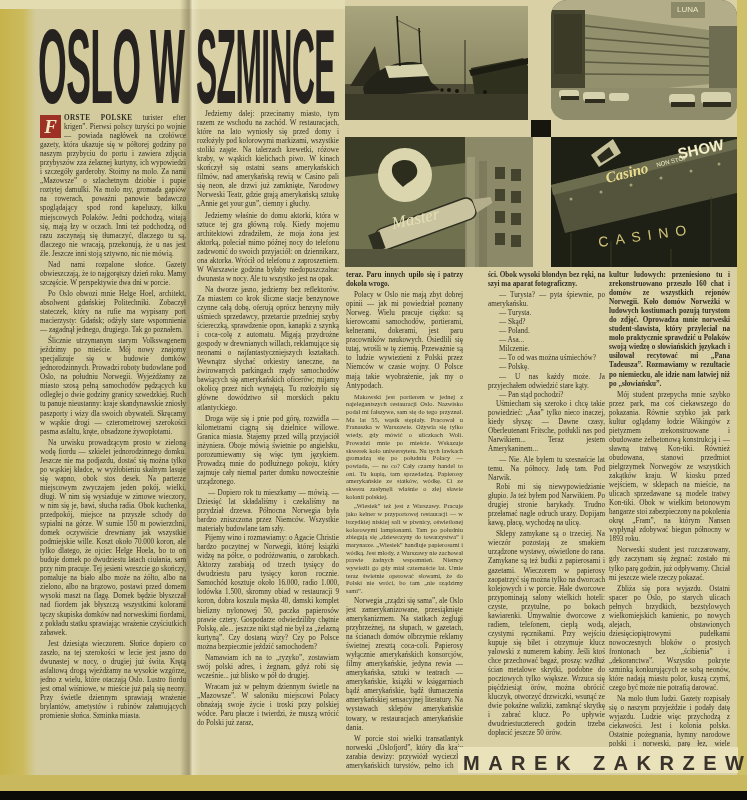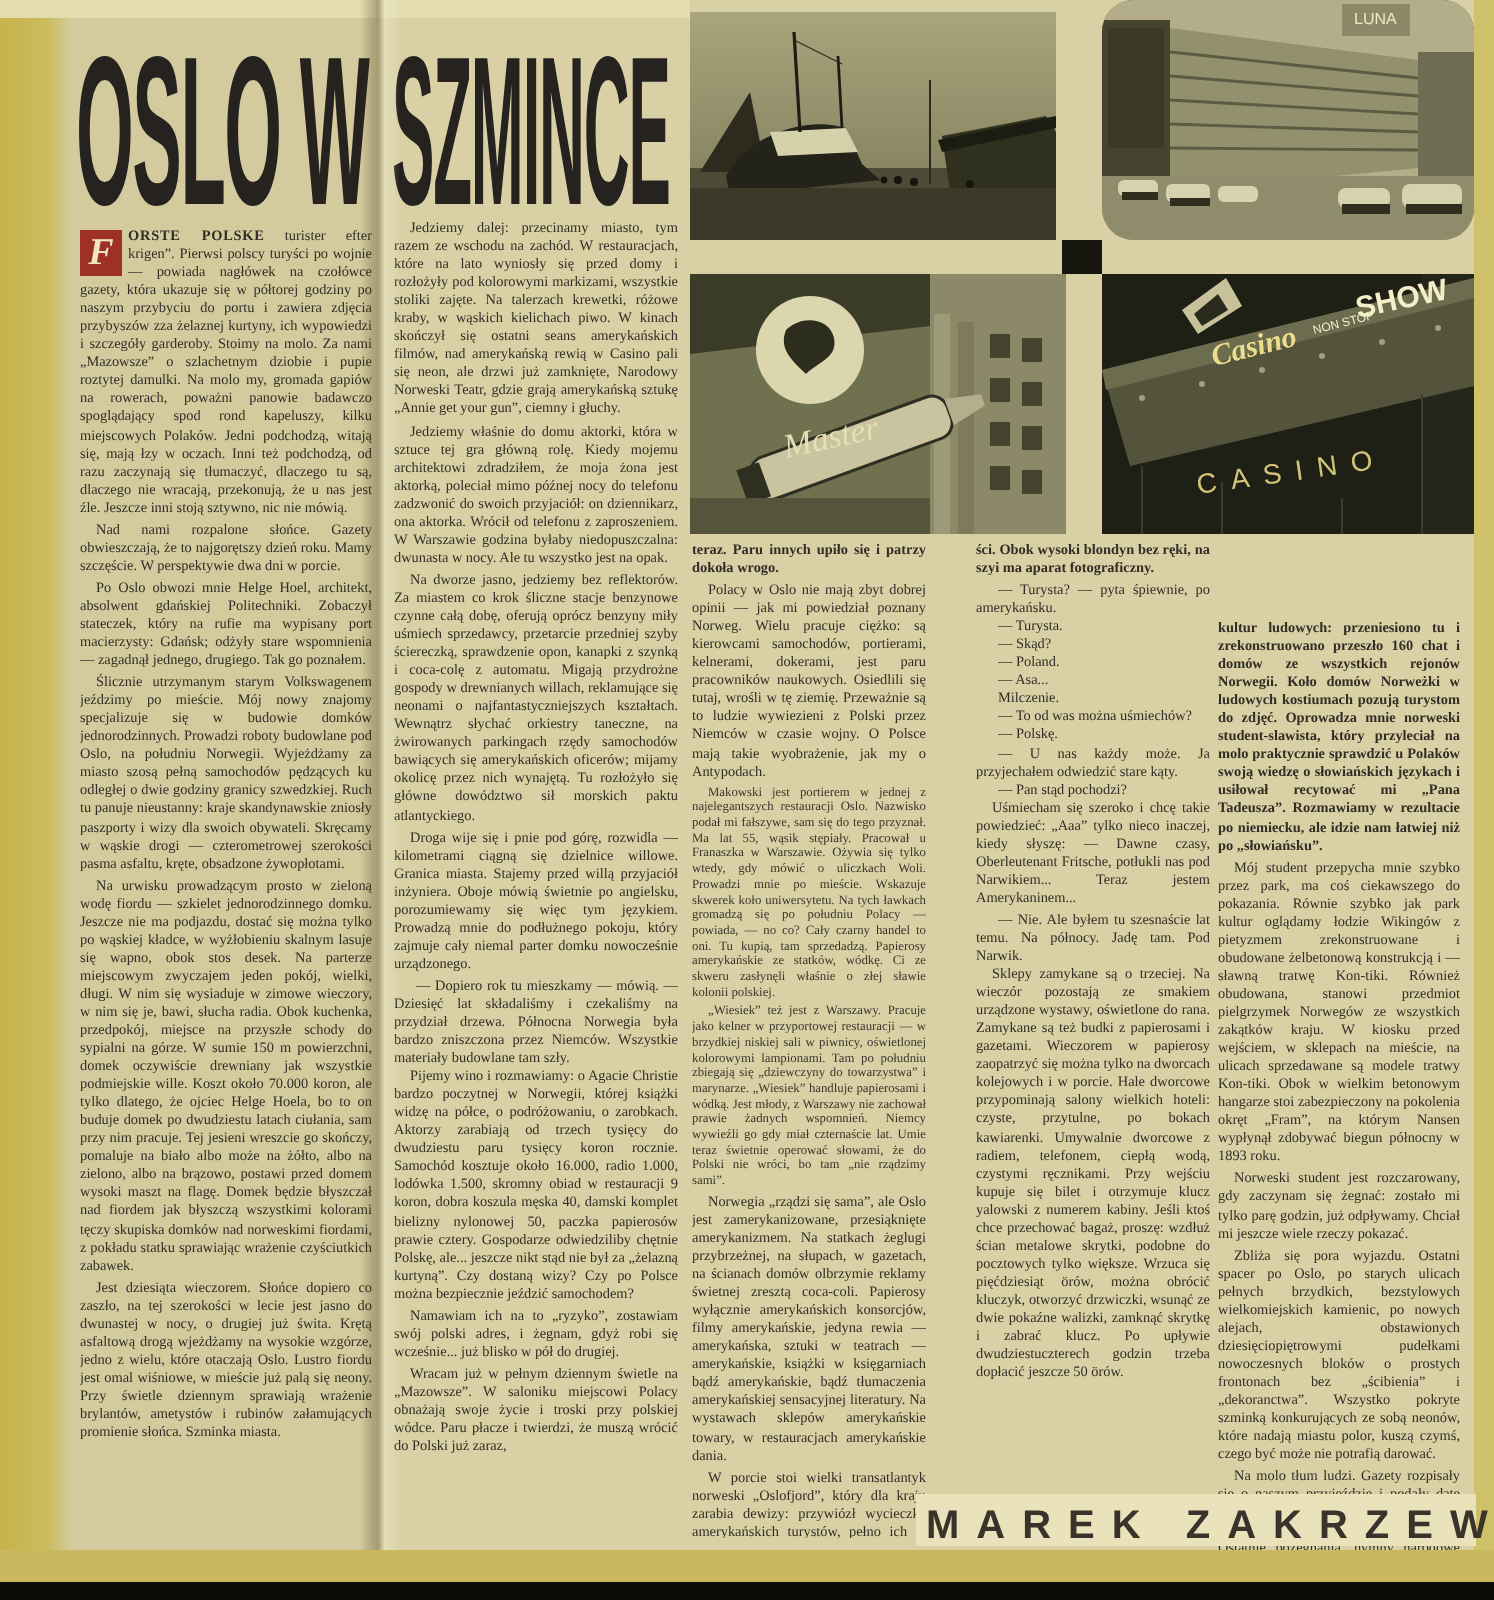--- a/index.html
+++ b/index.html
@@ -23,21 +23,21 @@
   #title-oslo{left:38px;top:26px;transform:scaleX(.35);}
   #title-szmince{left:196px;top:26px;transform:scaleX(.30);}
 
   
   .col{position:absolute;overflow:hidden;color:#322e26;font-size:7.2px;line-height:9.05px;
        text-align:justify;}
   #col1{left:40px;top:114px;width:146px;height:660px;}
   #col2{left:197px;top:110px;width:142px;height:660px;}
   #col3{left:346px;top:271px;width:117px;height:498px;}
   #col4{left:488px;top:271px;width:117px;height:478px;}
-  #col5{left:609px;top:271px;width:121px;height:478px;margin-top:39px;}
+  #col5{left:609px;top:271px;width:121px;height:478px;}
   .para{margin:0 0 2px 0;text-indent:8px;}
   .para.cont{text-indent:0;font-weight:bold;}
   .para.dialog{text-indent:11px;margin-bottom:0;}
   .para.small{font-size:6.4px;line-height:7.7px;color:#3a362c;}
   .dropcap{float:left;width:21px;height:23px;margin:1px 3px 0 0;background:#9e3126;
            color:#f0e6c2;font-style:italic;font-weight:bold;font-size:19px;line-height:23px;
            text-align:center;font-family:"Liberation Serif",serif;}
   .lead{text-indent:0;}
   .lead b{letter-spacing:.4px;}
 
@@ -224,20 +224,21 @@
       <p class="para dialog">— Skąd?</p>
       <p class="para dialog">— Poland.</p>
       <p class="para dialog">— Asa...</p>
       <p class="para dialog">Milczenie.</p>
       <p class="para dialog">— To od was można uśmiechów?</p>
       <p class="para dialog">— Polskę.</p>
       <p class="para dialog">— U nas każdy może. Ja przyjechałem odwiedzić stare kąty.</p>
       <p class="para dialog">— Pan stąd pochodzi?</p>
       <p class="para">Uśmiecham się szeroko i chcę takie powiedzieć: „Aaa” tylko nieco inaczej, kiedy słyszę: — Dawne czasy, Oberleutenant Fritsche, potłukli nas pod Narwikiem... Teraz jestem Amerykaninem...</p>
       <p class="para dialog">— Nie. Ale byłem tu szesnaście lat temu. Na północy. Jadę tam. Pod Narwik.</p>
+      <p class="para">Robi mi się niewypowiedzianie głupio. Ja też byłem pod Narwikiem. Po drugiej stronie barykady. Trudno przełamać nagle odruch urazy. Dopijam kawę, płacę, wychodzę na ulicę.</p>
       <p class="para">Sklepy zamykane są o trzeciej. Na wieczór pozostają ze smakiem urządzone wystawy, oświetlone do rana. Zamykane są też budki z papierosami i gazetami. Wieczorem w papierosy zaopatrzyć się można tylko na dworcach kolejowych i w porcie. Hale dworcowe przypominają salony wielkich hoteli: czyste, przytulne, po bokach kawiarenki. Umywalnie dworcowe z radiem, telefonem, ciepłą wodą, czystymi ręcznikami. Przy wejściu kupuje się bilet i otrzymuje klucz yalowski z numerem kabiny. Jeśli ktoś chce przechować bagaż, proszę: wzdłuż ścian metalowe skrytki, podobne do pocztowych tylko większe. Wrzuca się pięćdziesiąt örów, można obrócić kluczyk, otworzyć drzwiczki, wsunąć ze dwie pokaźne walizki, zamknąć skrytkę i zabrać klucz. Po upływie dwudziestuczterech godzin trzeba dopłacić jeszcze 50 örów.</p>
     </div>
   <div class="col" id="col5">
       <p class="para cont">kultur ludowych: przeniesiono tu i zrekonstruowano przeszło 160 chat i domów ze wszystkich rejonów Norwegii. Koło domów Norweżki w ludowych kostiumach pozują turystom do zdjęć. Oprowadza mnie norweski student-slawista, który przyleciał na molo praktycznie sprawdzić u Polaków swoją wiedzę o słowiańskich językach i usiłował recytować mi „Pana Tadeusza”. Rozmawiamy w rezultacie po niemiecku, ale idzie nam łatwiej niż po „słowiańsku”.</p>
       <p class="para">Mój student przepycha mnie szybko przez park, ma coś ciekawszego do pokazania. Równie szybko jak park kultur oglądamy łodzie Wikingów z pietyzmem zrekonstruowane i obudowane żelbetonową konstrukcją i — sławną tratwę Kon-tiki. Również obudowana, stanowi przedmiot pielgrzymek Norwegów ze wszystkich zakątków kraju. W kiosku przed wejściem, w sklepach na mieście, na ulicach sprzedawane są modele tratwy Kon-tiki. Obok w wielkim betonowym hangarze stoi zabezpieczony na pokolenia okręt „Fram”, na którym Nansen wypłynął zdobywać biegun północny w 1893 roku.</p>
       <p class="para">Norweski student jest rozczarowany, gdy zaczynam się żegnać: zostało mi tylko parę godzin, już odpływamy. Chciał mi jeszcze wiele rzeczy pokazać.</p>
       <p class="para">Zbliża się pora wyjazdu. Ostatni spacer po Oslo, po starych ulicach pełnych brzydkich, bezstylowych wielkomiejskich kamienic, po nowych alejach, obstawionych dziesięciopiętrowymi pudełkami nowoczesnych bloków o prostych frontonach bez „ścibienia” i „dekoranctwa”. Wszystko pokryte szminką konkurujących ze sobą neonów, które nadają miastu polor, kuszą czymś, czego być może nie potrafią darować.</p>
       <p class="para">Na molo tłum ludzi. Gazety rozpisały się o naszym przyjeździe i podały datę wyjazdu. Ludzie więc przychodzą z ciekawości. Jest i kolonia polska. Ostatnie pożegnania, hymny narodowe polski i norweski, parę łez, wiele pokrzykiwań i uśmiechów, dziesiątki rąk machają i nam.</p>
     </div>
 

